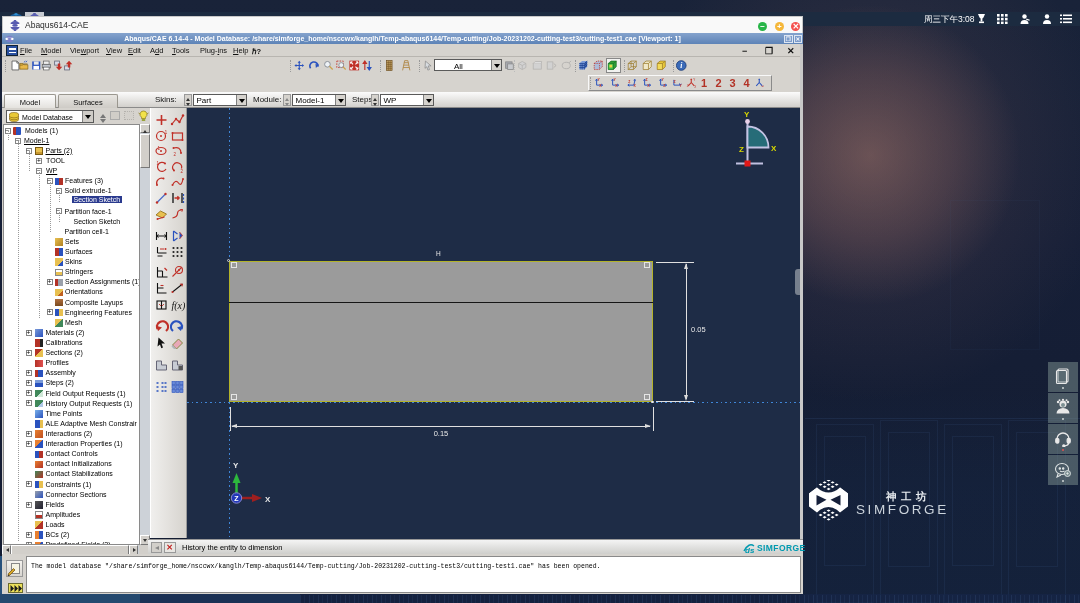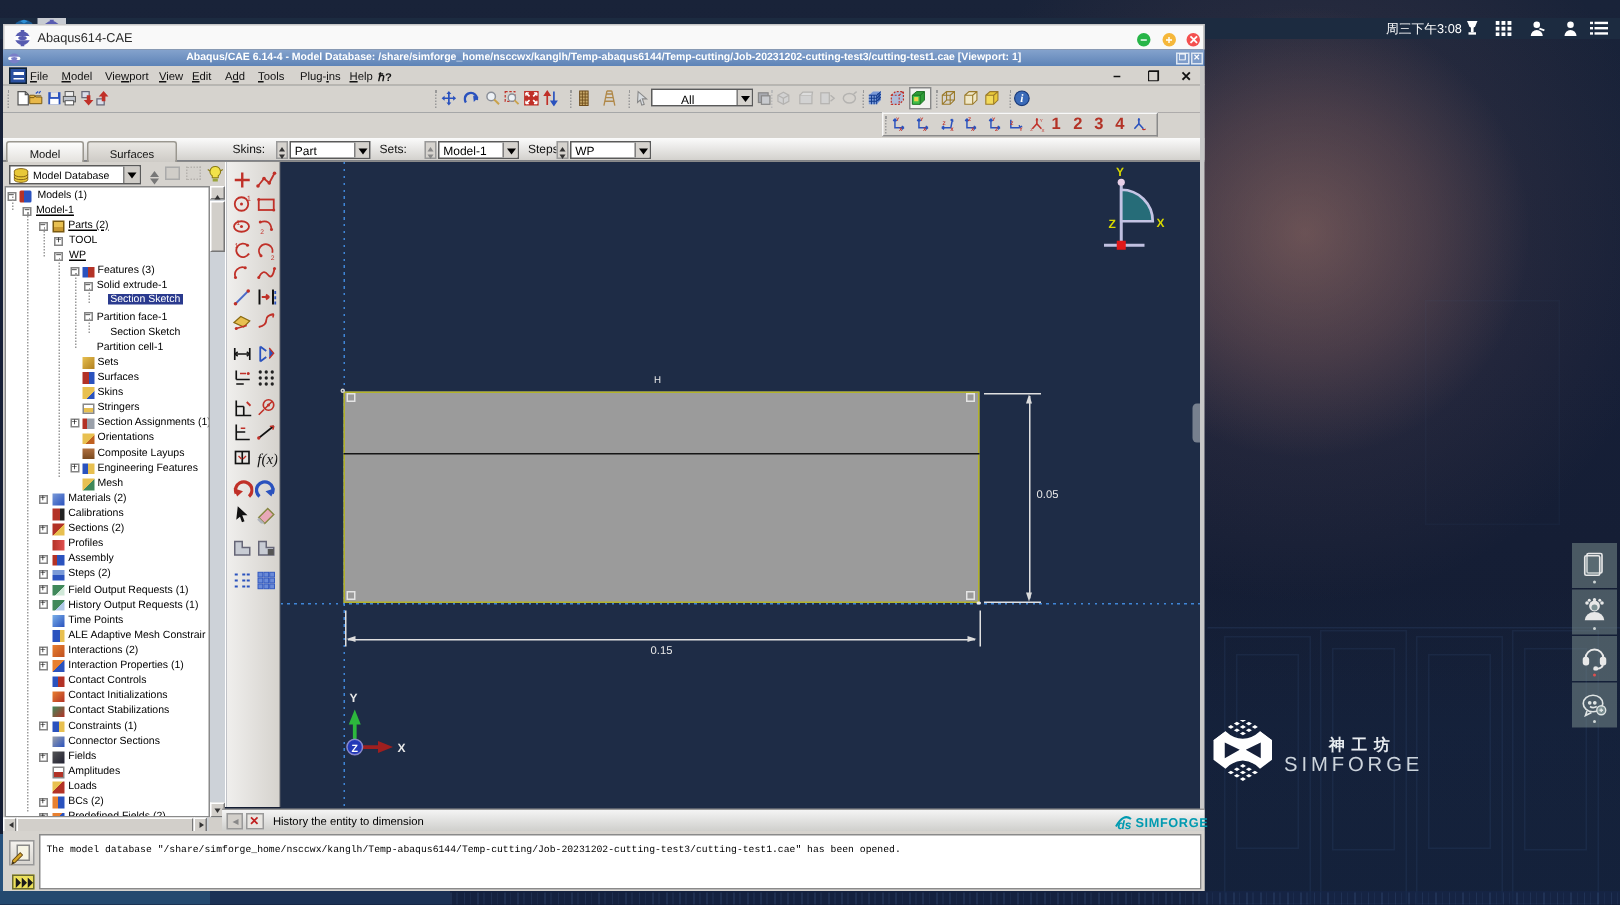--- a/index.html
+++ b/index.html
@@ -398,21 +398,21 @@
   <div class="tab" style="left:56px;width:60px;background:linear-gradient(180deg,#e8e6e2,#cecbc6)">Surfaces</div>
   <span class="abs" style="left:153px;top:3px">Skins:</span>
   <div class="spin" style="left:182px;top:1.5px">
       <div style="margin:1.5px auto;width:0;border:2.5px solid transparent;border-bottom:3px solid #333"></div>
       <div style="margin:1.5px auto;width:0;border:2.5px solid transparent;border-top:3px solid #333"></div>
     </div>
   <div class="combo" style="left:190.5px;top:1.5px;width:54px">
       <span style="position:absolute;left:3px;top:1.5px">Part</span>
       <span class="ar"></span>
     </div>
-  <span class="abs" style="left:251px;top:3px">Sets:</span>
+  <span class="abs" style="left:251px;top:3px">Module:</span>
   <div class="spin" style="left:281px;top:1.5px">
       <div style="margin:1.5px auto;width:0;border:2.5px solid transparent;border-bottom:3px solid #888"></div>
       <div style="margin:1.5px auto;width:0;border:2.5px solid transparent;border-top:3px solid #888"></div>
     </div>
   <div class="combo" style="left:289.5px;top:1.5px;width:54px">
       <span style="position:absolute;left:3px;top:1.5px">Model-1</span>
       <span class="ar"></span>
     </div>
   <span class="abs" style="left:350px;top:3px">Steps:</span>
   <div class="spin" style="left:369px;top:1.5px">

